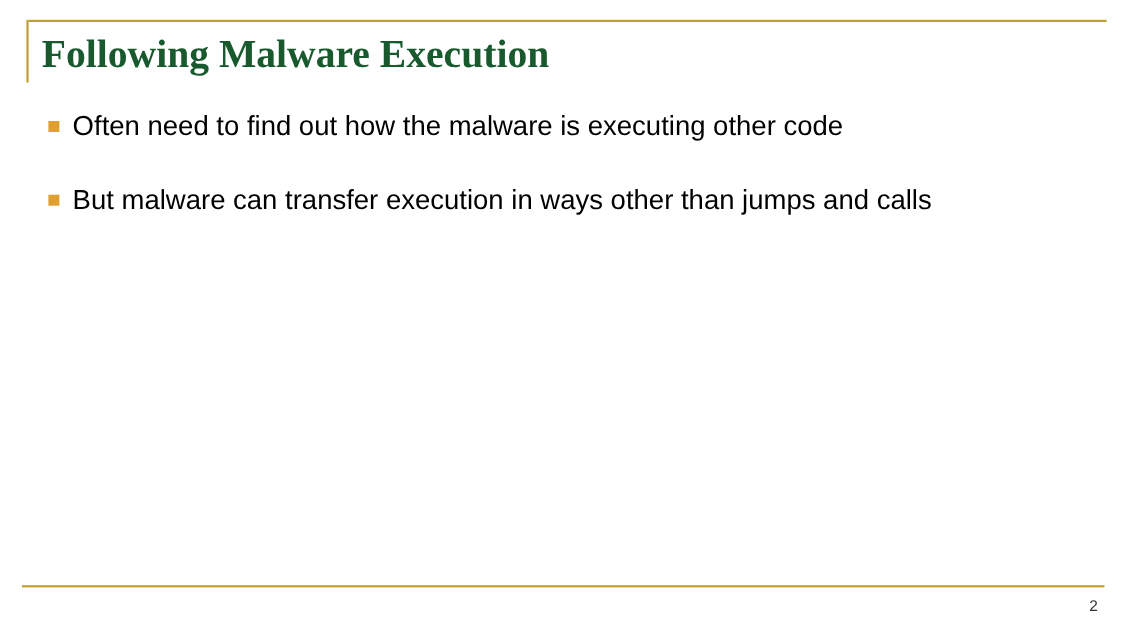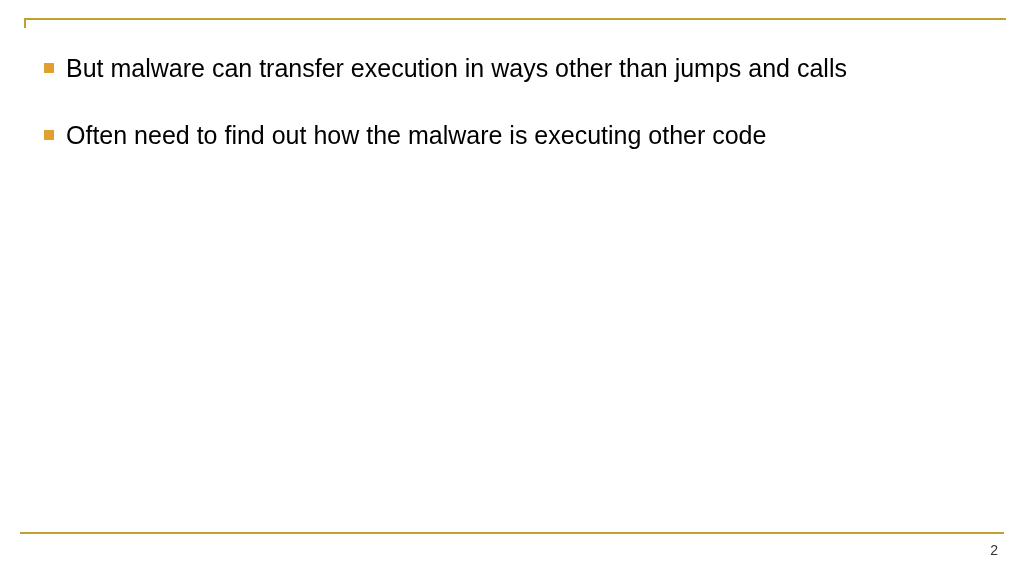--- a/index.html
+++ b/index.html
@@ -104,28 +104,29 @@
       font-size: 14px;
       color: #333;
     }
   </style>
 </head>
 <body>
 
 <div class="slide">
   <div class="title-wrap">
     <div class="title-top-rule"></div>
+    <div class="title">Following Malware Execution</div>
   </div>
 
   <div class="content">
     <ul class="level1">
       <li>
-        <span>But malware can transfer execution in ways other than jumps and calls</span>
+        <span>Often need to find out how the malware is executing other code</span>
       </li>
       <li>
-        <span>Often need to find out how the malware is executing other code</span>
+        <span>But malware can transfer execution in ways other than jumps and calls</span>
       </li>
     </ul>
   </div>
 
   <div class="footer-rule"></div>
   <div class="page-number">2</div>
 </div>
 
 </body></html>

